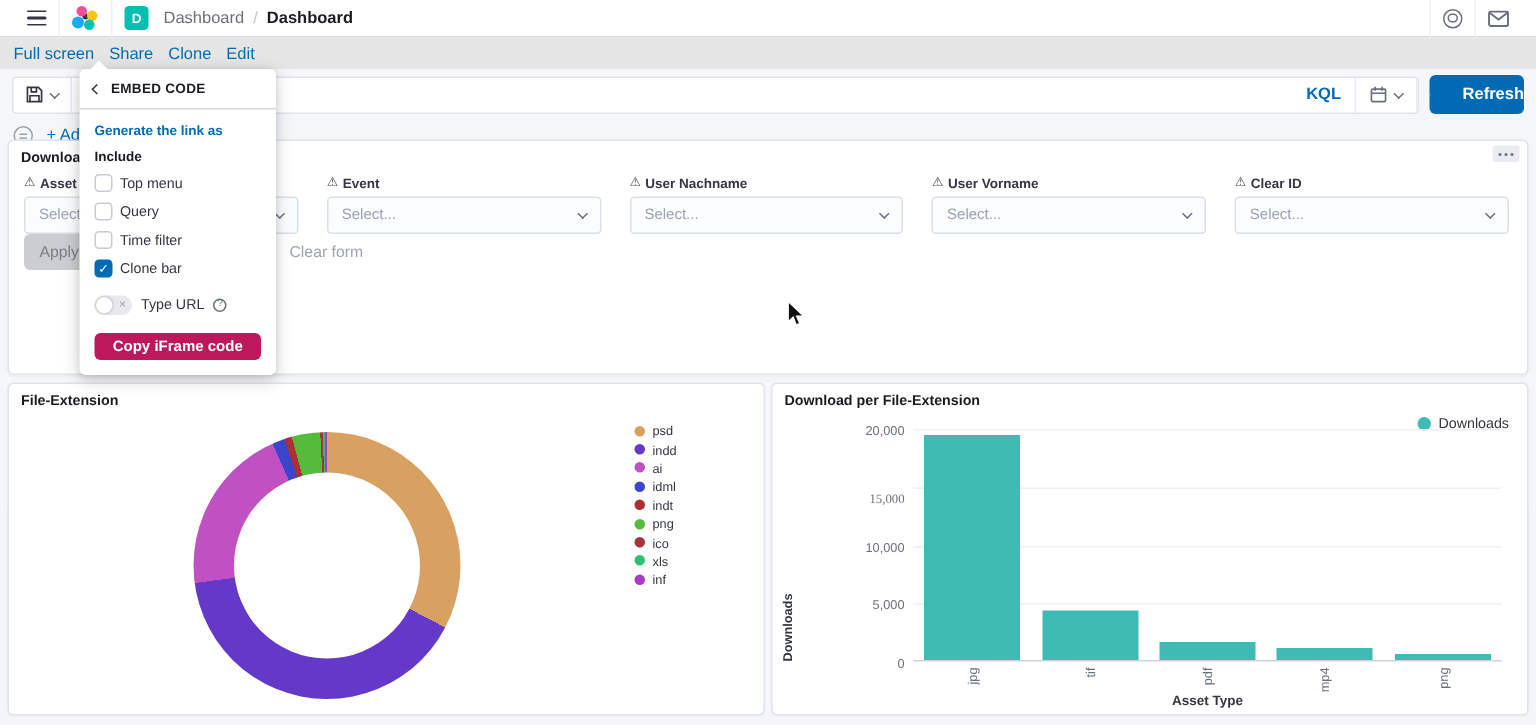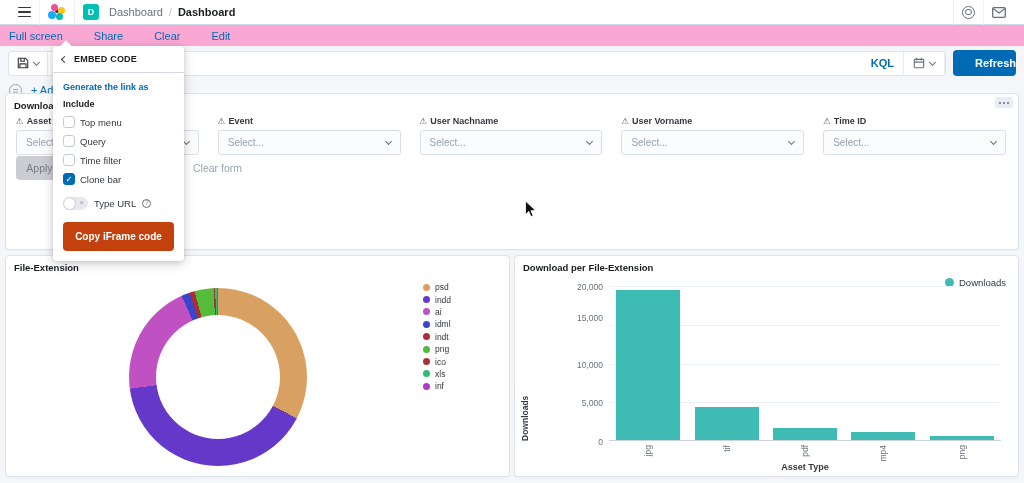--- a/index.html
+++ b/index.html
@@ -23,21 +23,21 @@
   .space-badge{width:16px;height:16px;border-radius:3px;background:#00BFB3;color:#fff;font-size:9px;font-weight:700;display:flex;align-items:center;justify-content:center;margin:0 10px 0 8px}
   .crumbs{display:flex;align-items:center;gap:6px;font-size:11px}
   .crumb-root{color:#69707D}
   .crumb-sep{color:#C2C8D0}
   .crumb-cur{color:#1A1C21;font-weight:700}
   .tb-spacer{flex:1}
   .lifering{position:relative;width:13px;height:13px;border:1.4px solid #69707D;border-radius:50%}
   .lifering::after{content:'';position:absolute;inset:2.2px;border:1.3px solid #69707D;border-radius:50%}
 
   
-  .menubar{height:21px;display:flex;align-items:center;gap:31px;padding:0 9px;background:#f9a8d4}
+  .menubar{height:21px;display:flex;align-items:center;gap:10px;padding:0 9px;background:#e5e5e5}
   .mlink{font-size:11px;color:#006BB4;cursor:pointer}
 
   
   .content{position:relative;height:437px;background:#F4F6F9}
 
   .qrow{display:flex;gap:7px;padding:4px 8px;align-items:center}
   .igroup{flex:1;display:flex;align-items:center;height:25px;background:#fff;border:1px solid #DDE3ED;border-radius:3px;overflow:hidden}
   .save-ctl{display:flex;align-items:center;gap:5px;padding:0 8px;height:100%;border-right:1px solid #E8ECF2;cursor:pointer}
   .cv{display:inline-block;width:5px;height:5px;border-right:1.4px solid #69707D;border-bottom:1.4px solid #69707D;transform:rotate(45deg);margin-top:-2px}
   .cv-left{transform:rotate(135deg);border-color:#343741;margin:0}
@@ -106,21 +106,21 @@
   .radio.on{background:#006BB4;border-color:#006BB4}
   .radio.on::after{content:'';position:absolute;inset:4px;background:#fff;border-radius:50%}
   .cbox{width:12px;height:12px;border-radius:3px;border:1px solid #C5CCD6;background:#fff;flex:none;display:flex;align-items:center;justify-content:center;font-size:8.5px;color:#fff}
   .cbox.on{background:#006BB4;border-color:#006BB4}
   .rlab{font-size:9.5px;color:#343741;white-space:nowrap}
   .q{width:9px;height:9px;border:1px solid #69707D;border-radius:50%;font-size:6.5px;color:#69707D;display:inline-flex;align-items:center;justify-content:center;line-height:1;flex:none}
   .switch-row{display:flex;align-items:center;gap:6px;margin-top:12px;cursor:pointer}
   .pill{width:25px;height:13px;background:#E7E9EE;border-radius:7px;position:relative;flex:none}
   .knob{position:absolute;left:1px;top:1px;width:11px;height:11px;background:#fff;border-radius:50%;box-shadow:0 0 2px rgba(0,0,0,.35)}
   .pillx{position:absolute;right:4px;top:1px;font-size:8px;color:#9AA2AF}
-  .copy{margin-top:12px;width:100%;height:29px;background:#c2410c;color:#fff;border:none;border-radius:4px;font-size:10px;font-weight:700;cursor:pointer}
+  .copy{margin-top:12px;width:100%;height:18px;background:#be185d;color:#fff;border:none;border-radius:4px;font-size:10px;font-weight:700;cursor:pointer}
 
   .cursor{position:absolute;left:524px;top:200px;z-index:40;pointer-events:none}
 </style>
 </head>
 <body>
 
 <div class="app">
 
   <header class="topbar">
     <button class="tb-btn">
@@ -155,21 +155,21 @@
       <svg width="14" height="11" viewBox="0 0 14 11">
           <rect x="0.7" y="0.7" width="12.6" height="9.6" rx="1.2" fill="none" stroke="#69707D" stroke-width="1.3"></rect>
           <path d="M1 1.5 L7 6 L13 1.5" fill="none" stroke="#69707D" stroke-width="1.3"></path>
         </svg>
     </button>
   </header>
 
   <div class="menubar">
       <span class="mlink">Full screen</span>
       <span class="mlink">Share</span>
-      <span class="mlink">Clear</span>
+      <span class="mlink">Clone</span>
       <span class="mlink">Edit</span>
     </div>
 
   <div class="content">
 
     <div class="qrow">
       <div class="igroup">
         <span class="save-ctl">
           <svg width="12" height="12" viewBox="0 0 14 14">
               <path d="M1.5 1.5 h8.5 l2.5 2.5 v8.5 h-11 z" fill="none" stroke="#343741" stroke-width="1.3"></path>
@@ -248,21 +248,21 @@
               <span>User Vorname</span>
             </div>
             <div class="select">
               <span>Select...</span>
               <i class="cv"></i>
             </div>
           </div>
           <div class="field">
             <div class="flabel">
               <span class="warn">⚠</span>
-              <span>Time ID</span>
+              <span>Clear ID</span>
             </div>
             <div class="select">
               <span>Select...</span>
               <i class="cv"></i>
             </div>
           </div>
         </div>
       <div class="actions">
         <button class="apply">Apply</button>
         <span class="clearform">Clear form</span>
@@ -319,21 +319,21 @@
         <span>Downloads</span>
       </div>
       <div class="ylab">Downloads</div>
       <div class="plot">
           <div class="ytick" style="top: 151px;">0</div>
           <div class="grid" style="top: 116.25px;"></div>
           <div class="ytick" style="top: 112.25px;">5,000</div>
           <div class="grid" style="top: 77.5px;"></div>
           <div class="ytick" style="top: 73.5px;">10,000</div>
           <div class="grid" style="top: 38.75px;"></div>
-          <div class="ytick" style="top: 27px;">15,000</div>
+          <div class="ytick" style="top: 41px; font-family: Liberation Serif, serif;">15,000</div>
           <div class="grid" style="top: 0px;"></div>
           <div class="ytick" style="top: -4px;">20,000</div>
           <div class="bar" style="left: 7.2px; width: 64px; height: 149.575px; background: rgb(62, 188, 180);"></div>
           <div class="bar" style="left: 85.6px; width: 64px; height: 32.55px; background: rgb(62, 188, 180);"></div>
           <div class="bar" style="left: 164px; width: 64px; height: 12.4px; background: rgb(62, 188, 180);"></div>
           <div class="bar" style="left: 242.4px; width: 64px; height: 7.75px; background: rgb(62, 188, 180);"></div>
           <div class="bar" style="left: 320.8px; width: 64px; height: 3.875px; background: rgb(62, 188, 180);"></div>
         </div>
       <div class="xticks">
           <span class="xtick" style="left: 34.2px;">jpg</span>

